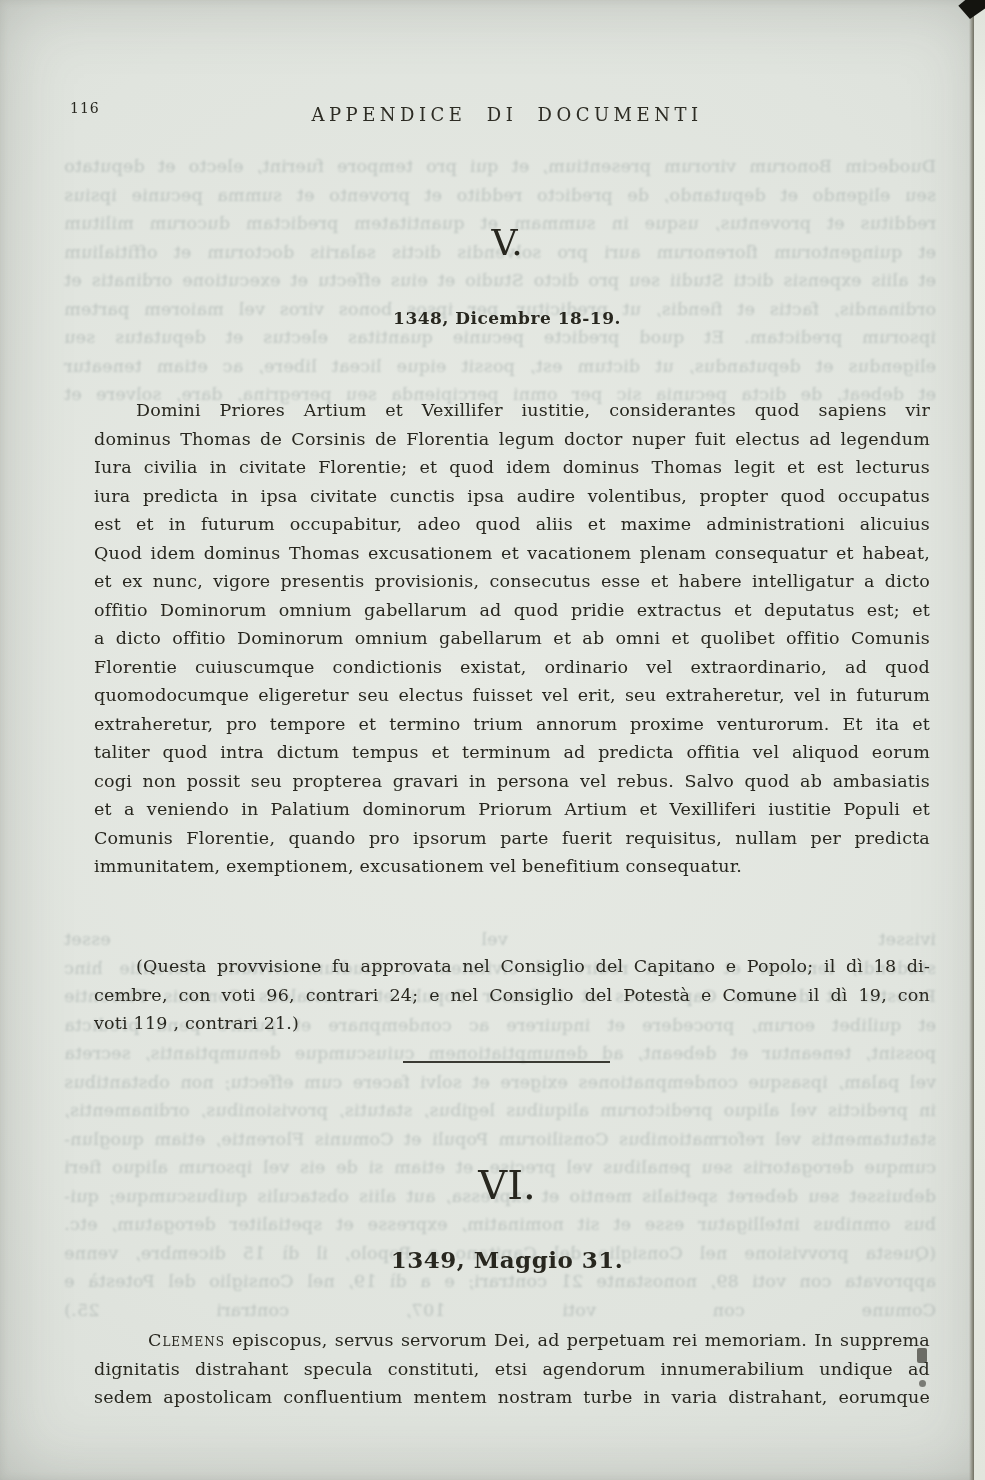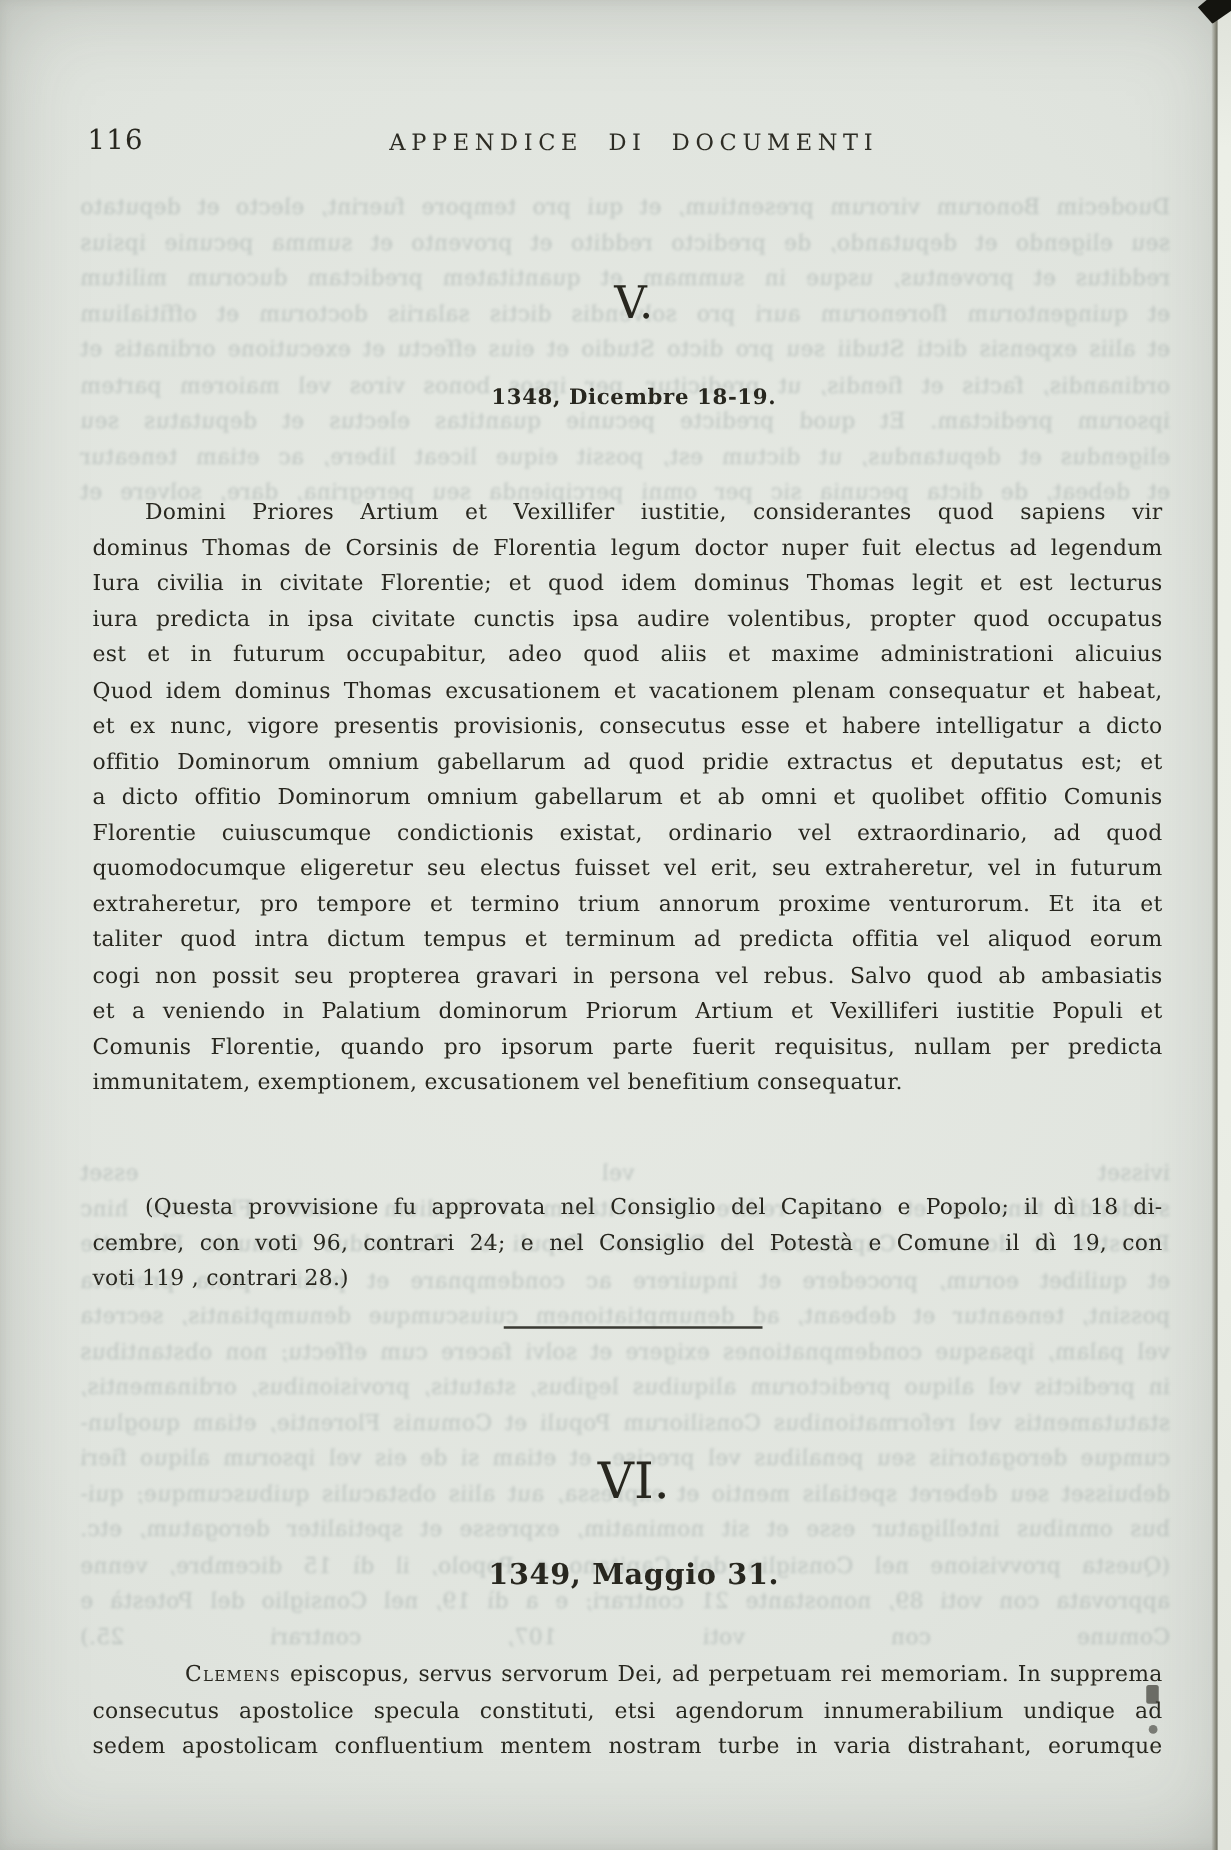--- a/index.html
+++ b/index.html
@@ -27,34 +27,34 @@
   
   .ghost{
     position:absolute;left:64px;width:872px;z-index:1;
     transform:scaleX(-1);
     color:#9fa9a6;opacity:.55;filter:blur(1.3px);
     font-size:17.5px;line-height:28.5px;letter-spacing:.2px;
   }
   .ghost .line{text-align:justify;text-align-last:justify;white-space:normal;}
   
   .printed{position:absolute;z-index:2;color:#28271f;}
-  .pagenum{left:70px;top:100px;font-size:22px;letter-spacing:1px;}
+  .pagenum{left:70px;top:100px;font-size:14px;letter-spacing:1px;}
   .runhead{left:74px;top:104px;width:866px;text-align:center;
     font-size:18px;letter-spacing:4.5px;word-spacing:10px;color:#2d2c24;}
   .h-v{left:74px;top:222px;width:866px;text-align:center;font-size:36px;}
   .h-vi{left:74px;top:1162px;width:866px;text-align:center;font-size:40px;}
   .datehead{left:74px;top:308px;width:866px;text-align:center;
     font-size:17px;font-weight:bold;letter-spacing:.5px;}
   .datehead2{left:74px;top:1246px;width:866px;text-align:center;
     font-size:23px;font-weight:bold;letter-spacing:.5px;}
   .body-block{left:74px;width:856px;font-size:17.5px;line-height:28.5px;letter-spacing:.2px;}
   .para1{top:396px;}
   .note{top:952px;}
   .para2{top:1326px;}
-  .body-block .line{text-align:justify;text-align-last:justify;}
+  .body-block .line{text-align:justify;text-align-last:justify;margin-left:20px;}
   .para1 .line:first-child,.note .line:first-child{text-indent:42px;}
   .para1 .line:last-child,.note .line:last-child{text-align-last:left;}
   .lead-line{text-align:justify;text-align-last:justify;text-indent:42px;}
   .smallcaps{font-variant:small-caps;letter-spacing:1px;margin-left:32px;}
   .divider{position:absolute;left:403px;top:1061px;width:207px;height:2px;background:#3a3a33;z-index:2;}
 </style>
 </head>
 <body>
 
 <div class="page">
@@ -107,31 +107,31 @@
       <div class="line">extraheretur, pro tempore et termino trium annorum proxime venturorum. Et ita et</div>
       <div class="line">taliter quod intra dictum tempus et terminum ad predicta offitia vel aliquod eorum</div>
       <div class="line">cogi non possit seu propterea gravari in persona vel rebus. Salvo quod ab ambasiatis</div>
       <div class="line">et a veniendo in Palatium dominorum Priorum Artium et Vexilliferi iustitie Populi et</div>
       <div class="line">Comunis Florentie, quando pro ipsorum parte fuerit requisitus, nullam per predicta</div>
       <div class="line">immunitatem, exemptionem, excusationem vel benefitium consequatur.</div>
     </div>
   <div class="printed body-block note">
       <div class="line">(Questa provvisione fu approvata nel Consiglio del Capitano e Popolo; il dì 18 di-</div>
       <div class="line">cembre, con voti 96, contrari 24; e nel Consiglio del Potestà e Comune il dì 19, con</div>
-      <div class="line">voti 119 , contrari 28.)</div>
+      <div class="line">voti 119 , contrari 21.)</div>
     </div>
 
   <div class="divider"></div>
 
   <div class="printed h-vi">VI.</div>
   <div class="printed datehead2">1349, Maggio 31.</div>
   <div class="printed body-block para2">
     <div class="lead-line"><span class="smallcaps">Clemens</span><span> episcopus, servus servorum Dei, ad perpetuam rei memoriam. In supprema</span></div>
     <div>
-        <div class="line">consecutus apostolice specula constituti, etsi agendorum innumerabilium undique ad</div>
+        <div class="line">dignitatis distrahant specula constituti, etsi agendorum innumerabilium undique ad</div>
         <div class="line">sedem apostolicam confluentium mentem nostram turbe in varia distrahant, eorumque</div>
       </div>
   </div>
 
   <div class="right-strip"></div>
   <div class="edge-line"></div>
   <div class="corner-wedge"></div>
   <div class="speck-a"></div>
   <div class="speck-b"></div>
 </div>

